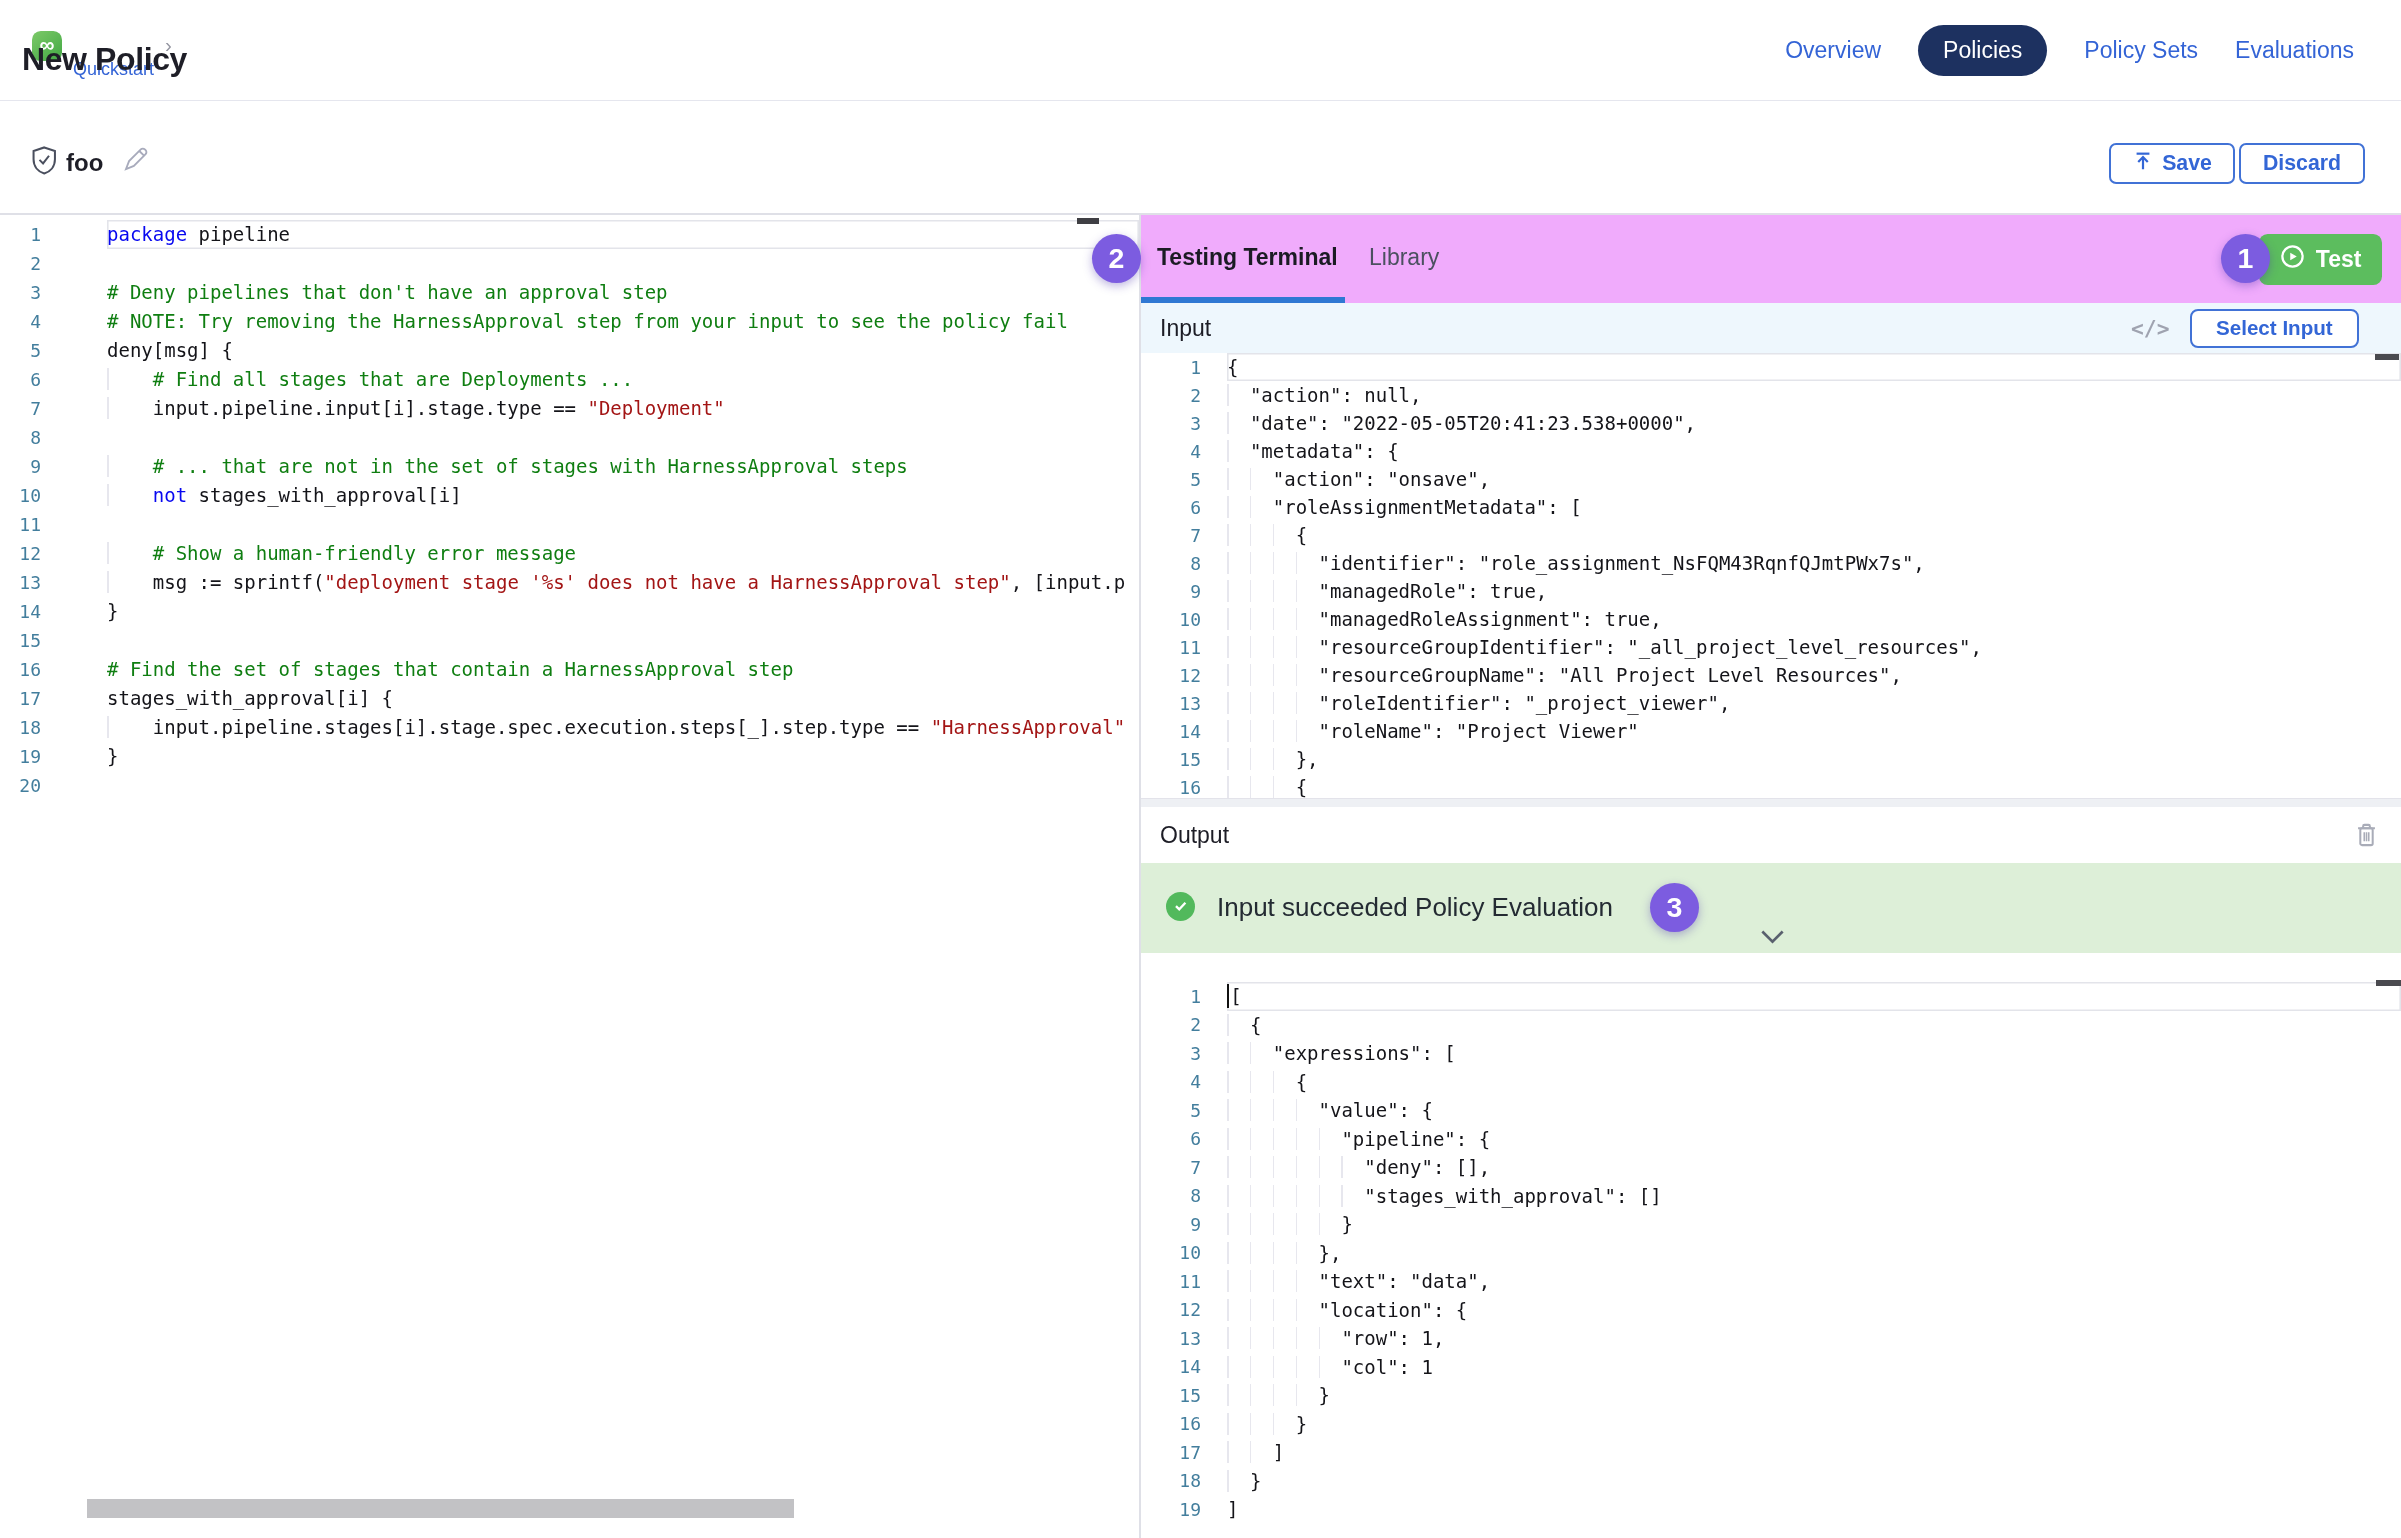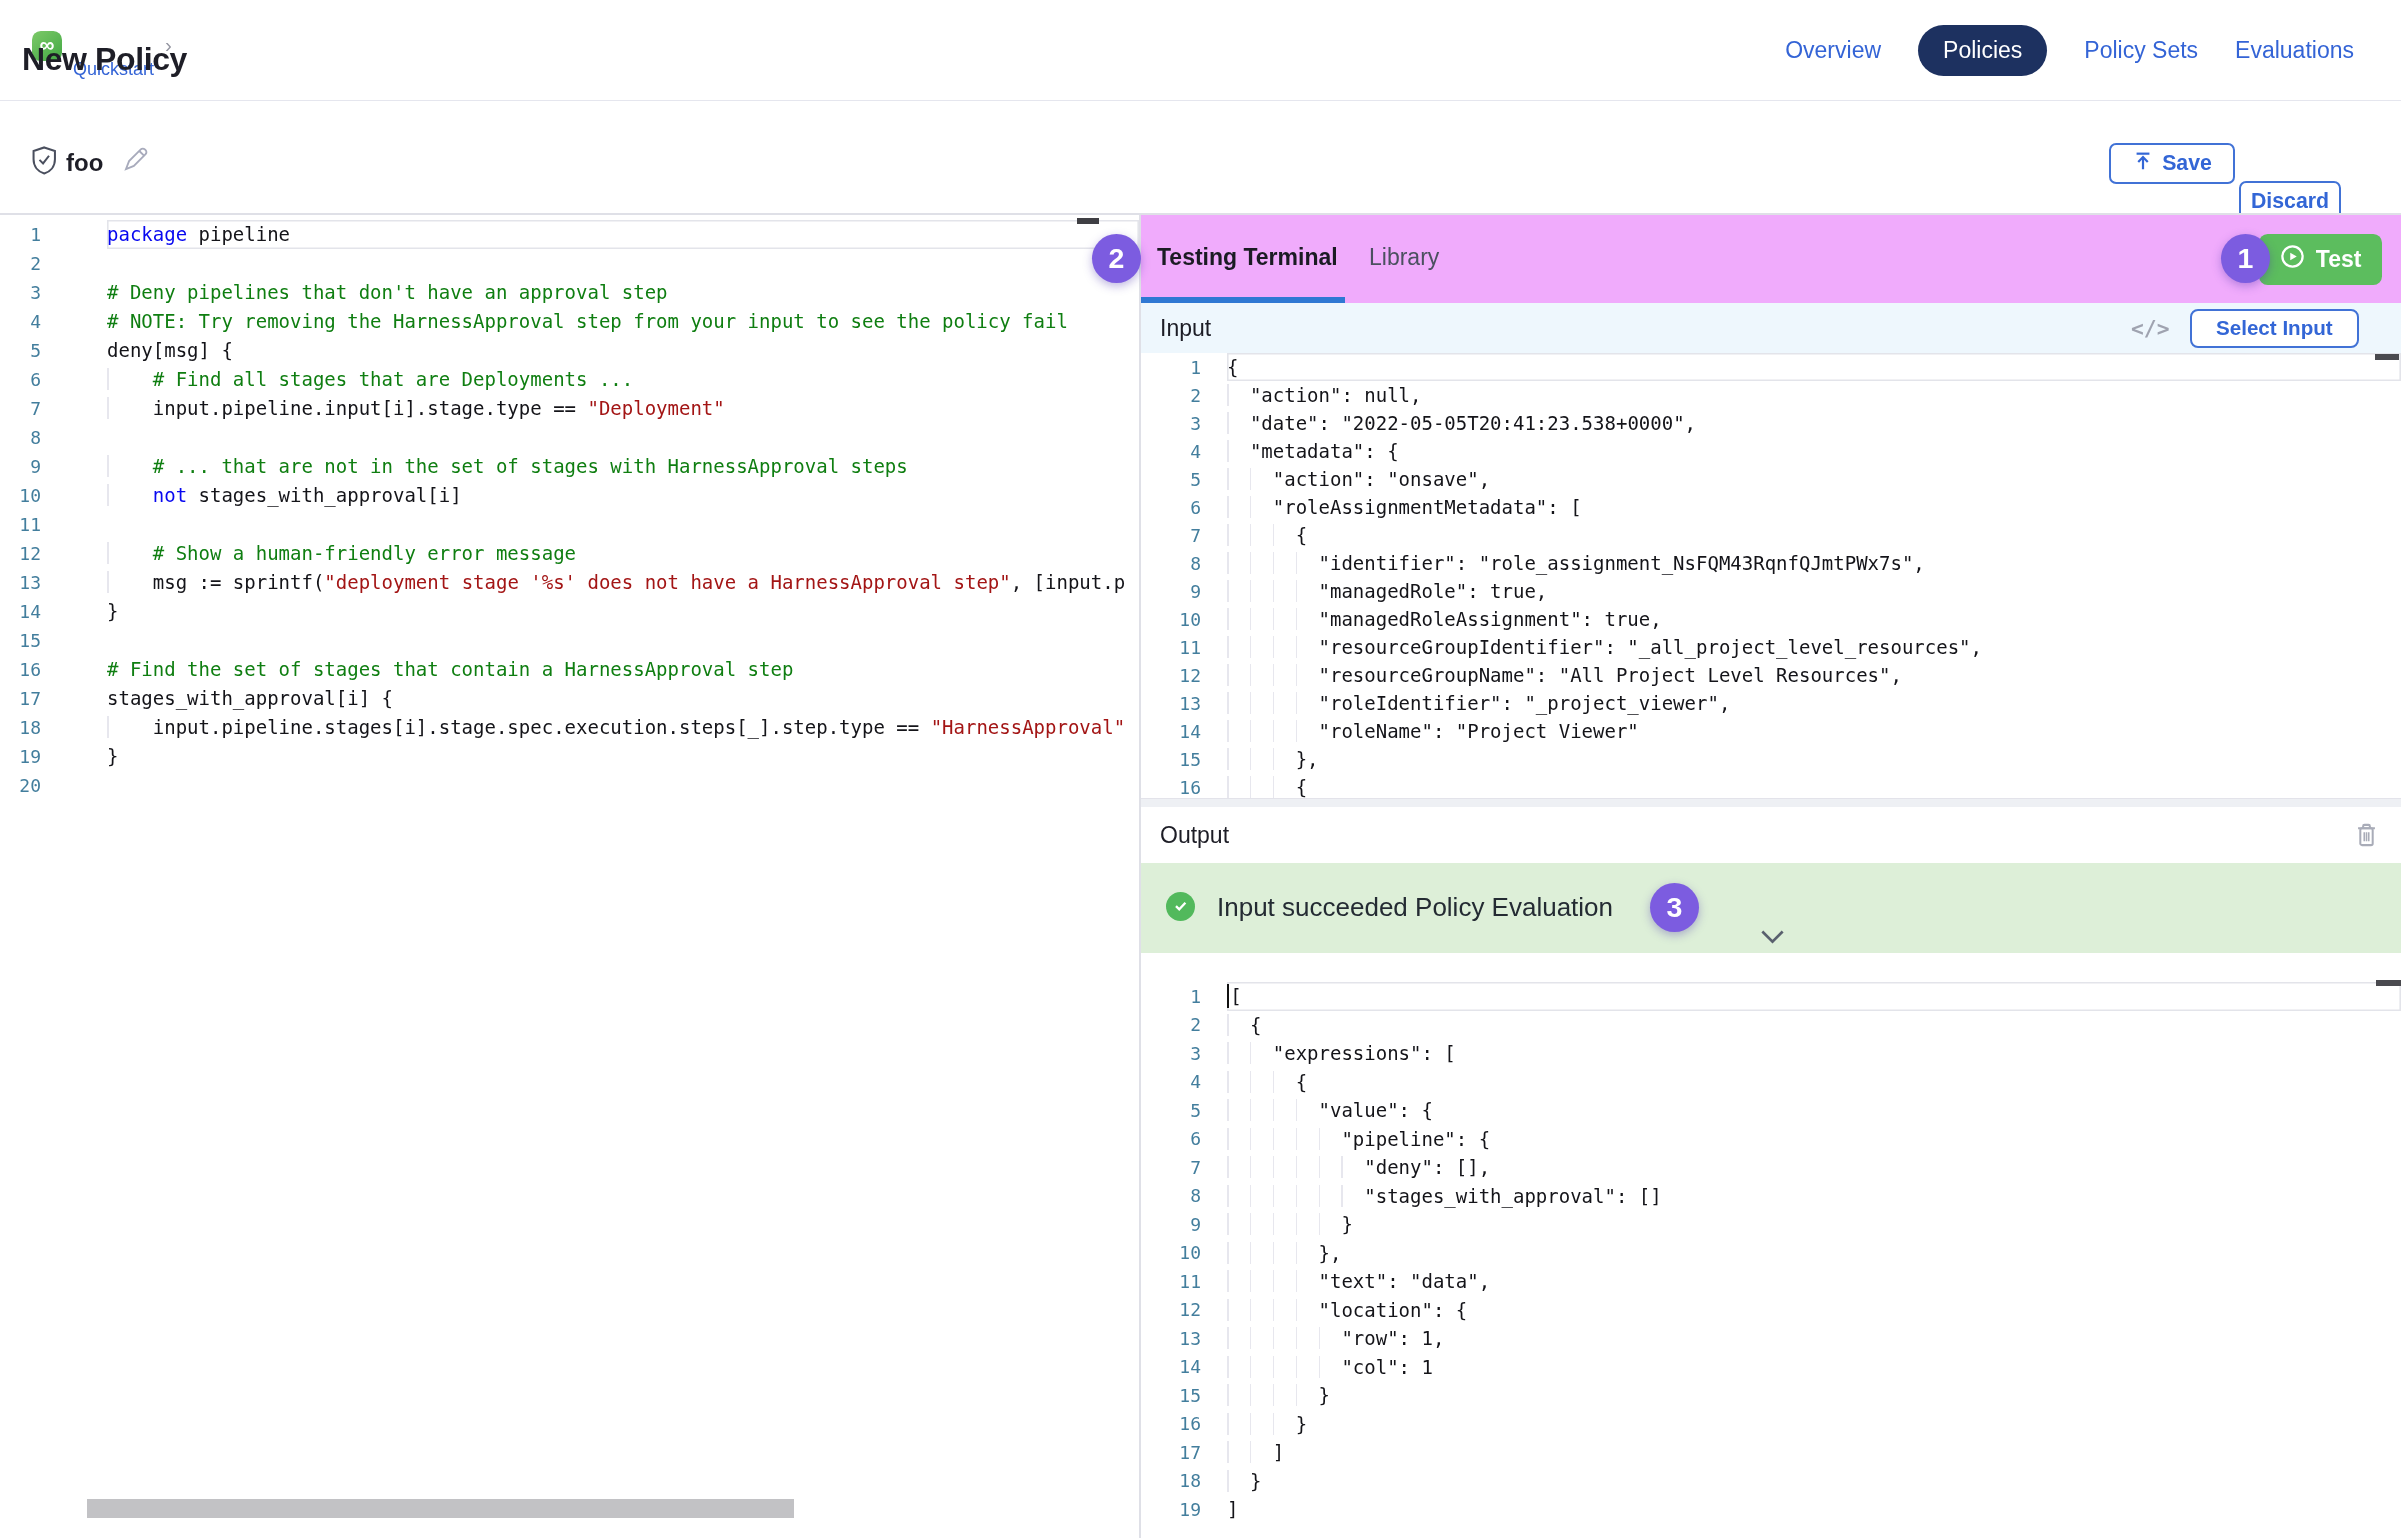--- a/index.html
+++ b/index.html
@@ -25,21 +25,21 @@
   
   .policy-row { position:absolute; left:0; top:103px; width:2401px; height:111px; background:#fff; }
   .shield { position:absolute; left:30px; top:41px; }
   .policy-name { position:absolute; left:66px; top:46px; font-size:24px; font-weight:bold; color:#1e1e27; }
   .pencil { position:absolute; left:120px; top:40px; cursor:pointer; }
   .btn-outline { position:absolute; top:40px; height:41px; border:2px solid #4172d6; border-radius:7.1px;
                  background:#fff; color:#3366d6; font-size:21.3px; font-weight:600;
                  display:flex; align-items:center; justify-content:center; gap:8px; cursor:pointer;
                  font-family:"Liberation Sans",sans-serif; }
   .btn-save { left:2109px; width:126px; }
-  .btn-discard { left:2239px; width:102px;margin-top:38px; }
+  .btn-discard { left:2239px; width:126px; }
 
   
   .ws-topline { position:absolute; left:0; top:213px; width:2401px; height:1.6px; background:#dfe0e7; }
   .vdivider { position:absolute; left:1139px; top:213px; width:2.4px; height:1325px; background:#dfe0e7; }
 
   
   .editor { position:absolute; overflow:hidden; font-family:"DejaVu Sans Mono", monospace; font-size:19px; color:#141419; background:#fff; }
   .cl { display:flex; align-items:center; white-space:pre; }
   .ed-left .cl { height:29px; }
   .ed-in  .cl { height:28px; }

